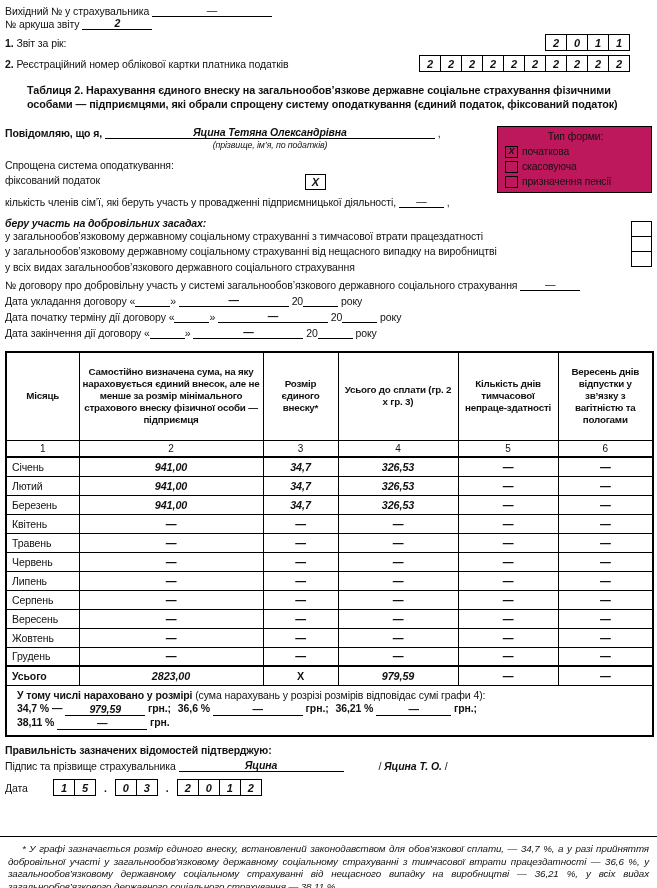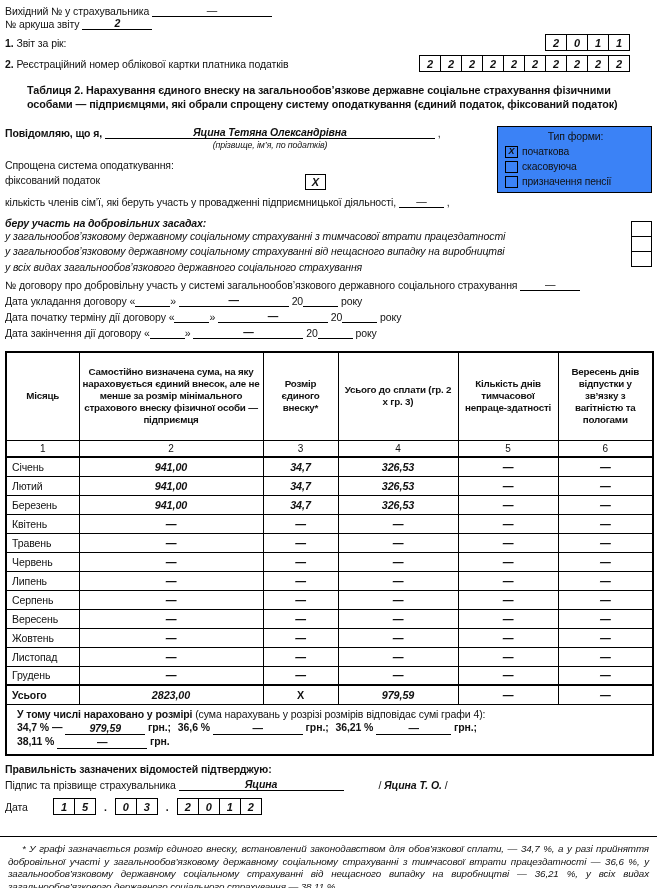--- a/index.html
+++ b/index.html
@@ -37,31 +37,31 @@
   .r2 .cells, .r3 .cells { margin-left:auto; margin-right:22px; }
 
   .title { margin-top:11px; padding:0 22px; font-weight:700;
            font-size:10.8px; line-height:1.32; }
 
   .decl { margin-top:14px; }
   .decl-hint { display:block; width:300px; margin-left:115px; text-align:center;
                font-size:8.8px; font-style:italic; margin-top:1px; }
 
   .formtype { position:absolute; top:126px; right:5px; width:155px; height:67px;
-              border:1px solid #000; background:#3b82f6; padding:3px 5px 0 7px; }
+              border:1px solid #000; background:#be185d; padding:3px 5px 0 7px; }
   .formtype-title { text-align:center; font-size:10.5px; margin-bottom:2px; }
   .ft-opt { display:flex; align-items:center; font-size:10.3px; line-height:15px; }
 
   .sys-head { margin-top:9px; }
   .sys-line { margin-top:3px; height:19px; }
   .sys-lab { display:inline-block; width:297px; }
   .fam-line { margin-top:2px; white-space:nowrap; }
 
   .vol-head { margin-top:9px; font-weight:700; font-style:italic; }
-  .vol-item { line-height:15.5px; padding-right:45px;font-style:italic; }
+  .vol-item { line-height:15.5px; padding-right:45px; }
   .volcbx { position:absolute; top:221px; right:5px; display:flex; flex-direction:column; }
   .volcbx .cbx { margin-top:-1px; }
   .volcbx .cbx:first-child { margin-top:0; }
 
   .contract { margin-top:3px; }
   .dline { margin-top:3px; }
 
   
   table.main { border-collapse:collapse; width:647px; margin-top:12px; table-layout:fixed; }
   .main th, .main td { border:1px solid #000; }
@@ -302,28 +302,20 @@
       <tr>
           <td class="month">Вересень</td>
           <td class="val">—</td>
           <td class="val">—</td>
           <td class="val">—</td>
           <td class="val">—</td>
           <td class="val">—</td>
         </tr>
       <tr>
           <td class="month">Жовтень</td>
-          <td class="val">—</td>
-          <td class="val">—</td>
-          <td class="val">—</td>
-          <td class="val">—</td>
-          <td class="val">—</td>
-        </tr>
-      <tr>
-          <td class="month">Листопад</td>
           <td class="val">—</td>
           <td class="val">—</td>
           <td class="val">—</td>
           <td class="val">—</td>
           <td class="val">—</td>
         </tr>
       <tr>
           <td class="month">Грудень</td>
           <td class="val">—</td>
           <td class="val">—</td>

